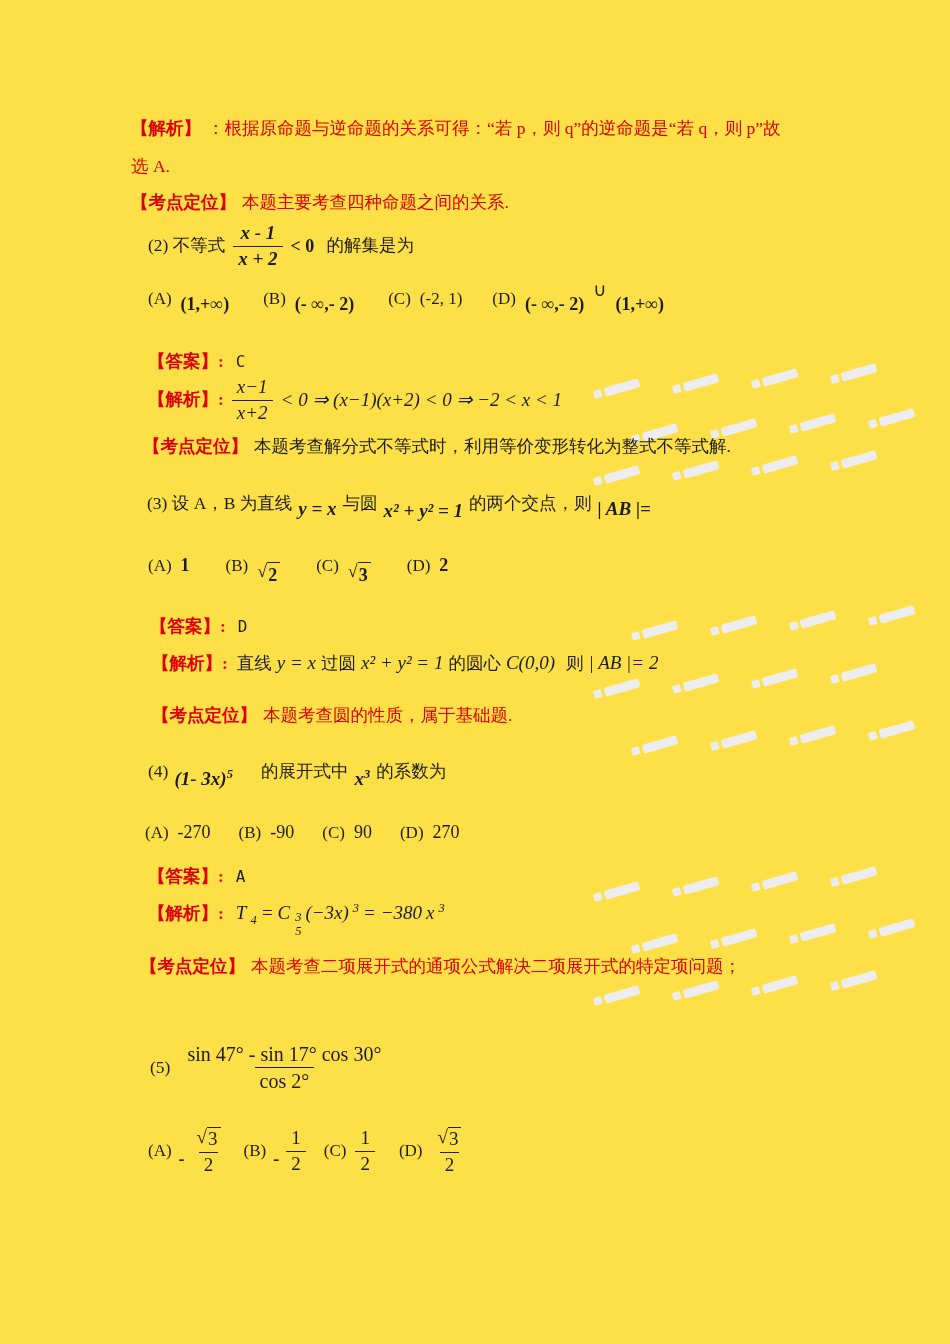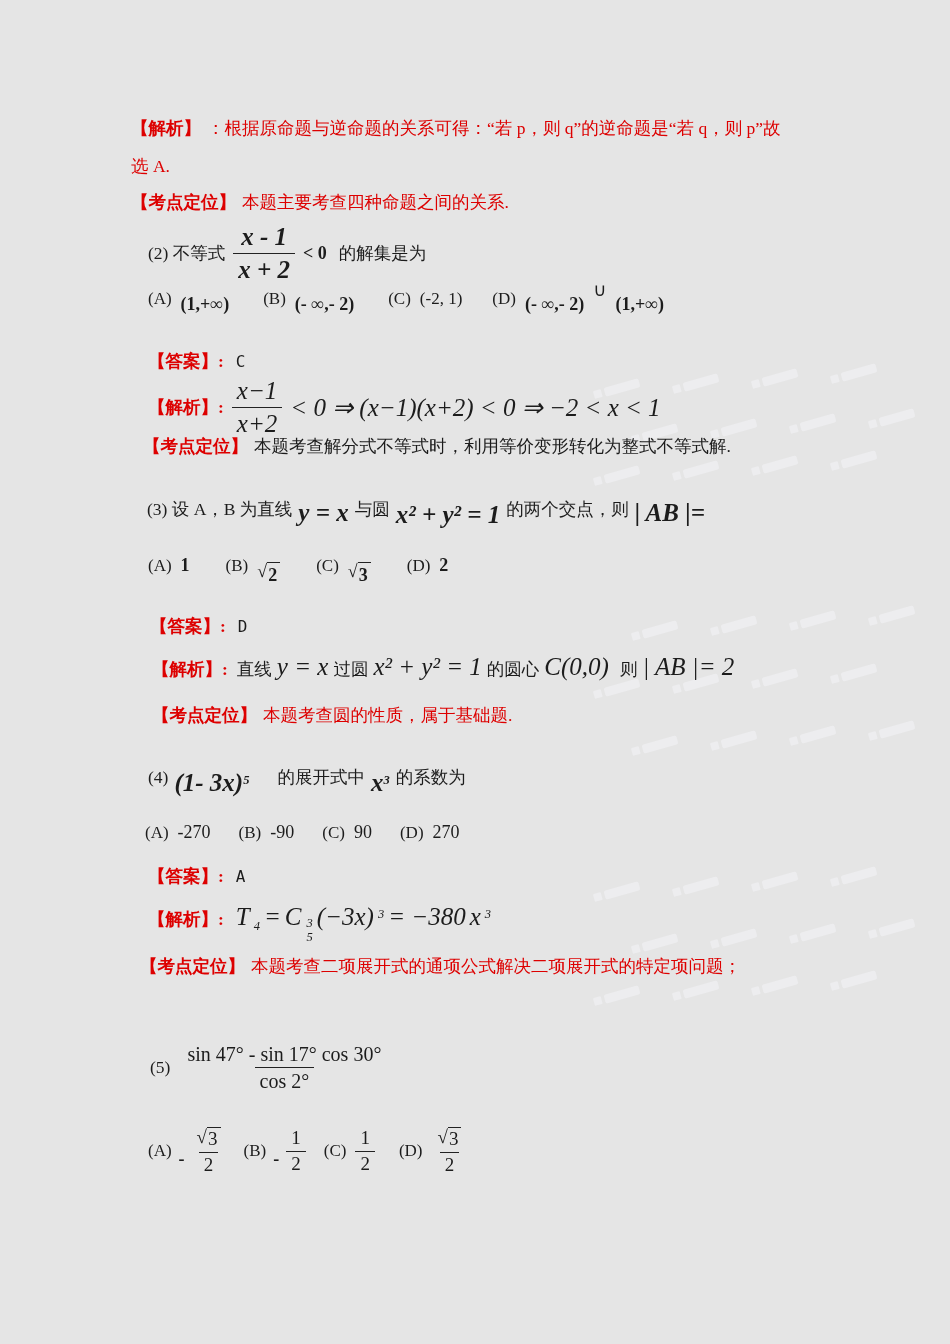--- a/index.html
+++ b/index.html
@@ -1,28 +1,28 @@
 <!DOCTYPE html>
 <html><head>
 <meta charset="utf-8">
 <style>
   html,body{margin:0;padding:0;background:#ffffff;}
   .page{
-    position:relative;width:950px;height:1344px;background:#e5e5e5;overflow:hidden;
+    position:relative;width:950px;height:1344px;background:#fde047;overflow:hidden;
     font-family:"Liberation Serif","DejaVu Serif",serif;color:#1c1c1c;
   }
   .content{position:absolute;inset:0;z-index:2;}
   
   .line{position:absolute;white-space:nowrap;display:flex;align-items:baseline;gap:6px;font-size:17.5px;line-height:1.35;}
   .vcenter{align-items:center;}
   .tag{font-weight:700;color:#dd0000;}
   .red{color:#dd0000;}
   .blk{color:#1c1c1c;}
   
-  .mi{font-family:"Liberation Serif",serif;font-style:italic;font-size:25px;}
+  .mi{font-family:"Liberation Serif",serif;font-style:italic;font-size:19px;}
   .mu{font-family:"Liberation Serif",serif;font-style:normal;font-size:18px;}
   .mb{font-weight:700;}
   .mono{font-family:"DejaVu Sans Mono","Liberation Mono",monospace;font-size:16px;color:#1c1c1c;}
   .drop{position:relative;top:6px;}
   .drop8{position:relative;top:8px;}
   .sup{font-size:12.5px;position:relative;top:-7px;font-style:italic;}
   .subn{font-size:12.5px;position:relative;top:5px;font-style:italic;}
   
   .frac{display:inline-flex;flex-direction:column;align-items:center;line-height:1.2;vertical-align:middle;}
   .frac .num{padding:0 5px 1px 5px;}

